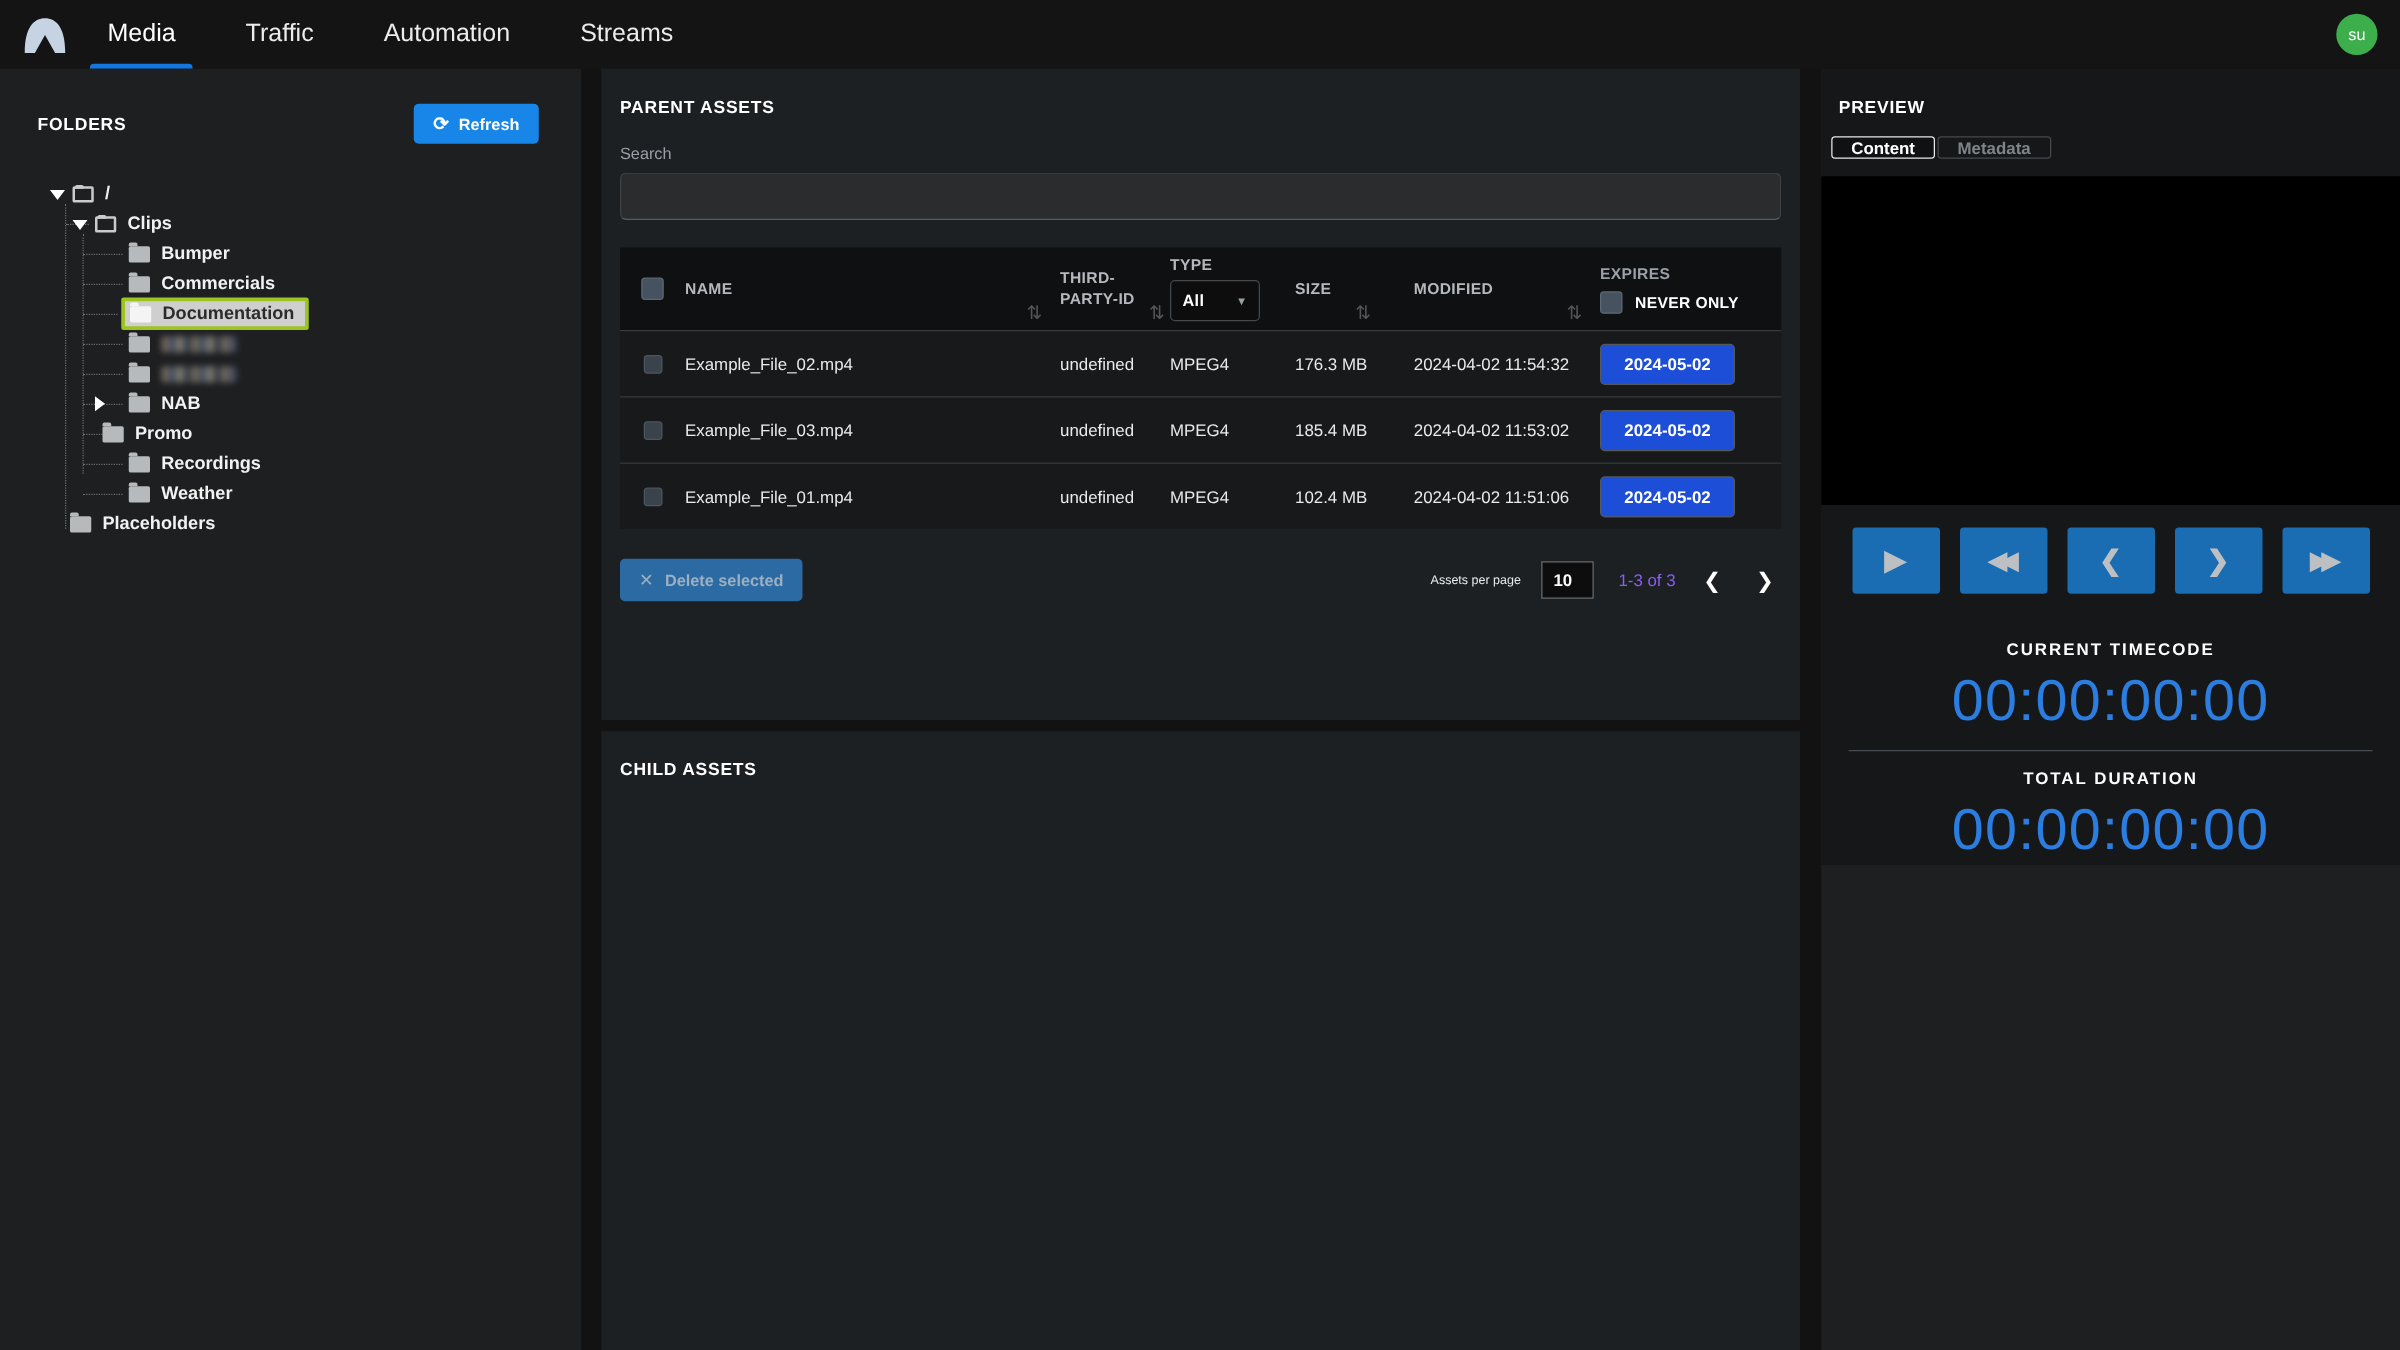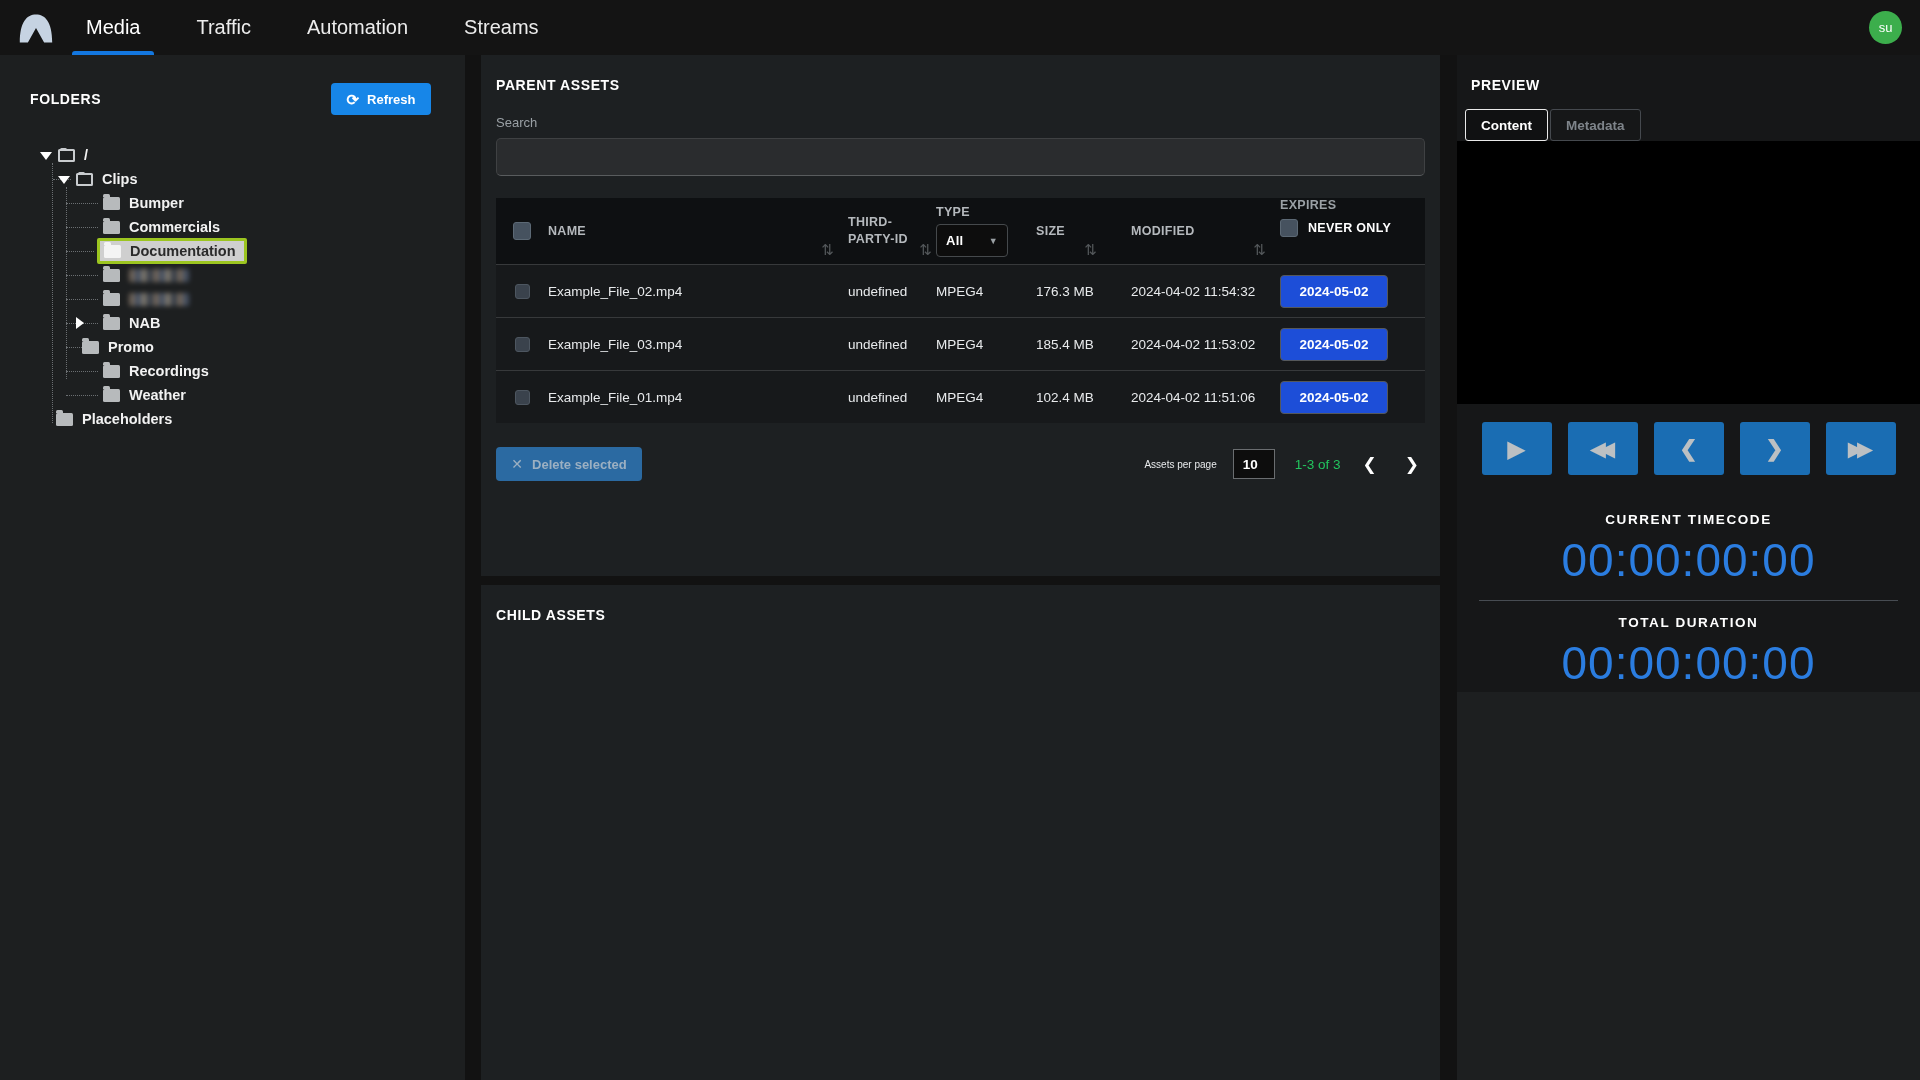--- a/index.html
+++ b/index.html
@@ -63,45 +63,45 @@
   .c-exp { width:145px; }
   .third-label { width:62px; line-height:1.35; }
   .sort { position:absolute; bottom:5px; right:14px; color:#53575a; font-size:15px; font-weight:normal; cursor:pointer; }
   .checkbox { border-radius:3px; cursor:pointer; }
   .cb-head { width:18px; height:18px; background:#46525f; border:1px solid #5c6975; }
   .cb-row { width:15px; height:15px; background:#3a424c; border:1px solid #4d5660; }
   .type-stack { display:flex; flex-direction:column; justify-content:center; gap:5px; height:100%; }
   .type-select { width:72px; height:33px; background:#0d0d0d; border:1px solid #45494c; border-radius:4px; display:flex; align-items:center; justify-content:space-between; padding:0 9px; cursor:pointer; }
   .type-select .val { color:#fff; font-size:13px; font-weight:bold; }
   .type-select .caret { color:#9aa0a4; font-size:9px; }
-  .exp-stack { display:flex; flex-direction:column; justify-content:flex-start; gap:7px; height:100%; }
+  .exp-stack { display:flex; flex-direction:column; justify-content:center; gap:7px; height:100%; }
   .exp-label { color:#9aa0a5; }
   .never-row { display:flex; align-items:center; gap:10px; }
   .never-label { color:#ffffff; font-size:12.5px; font-weight:bold; letter-spacing:.3px; }
 
   .trow { display:flex; align-items:center; background:#17191b; height:53px; border-top:1px solid #37393b; }
   .trow:first-of-type { border-top:none; }
   .tcell { color:#e8eaec; font-size:13.5px; display:flex; align-items:center; }
   .date-btn { width:108px; height:33px; background:#1d4ed8; border:1px solid #55585b; border-radius:4px; color:#fff; font-size:13.5px; font-weight:bold; cursor:pointer; font-family:inherit; }
 
   .table-footer { margin:24px 15px 0 15px; width:929px; display:flex; align-items:center; }
   .delete-btn { width:146px; height:34px; background:#2b6aa2; border:none; border-radius:4px; color:#9cb0c2; font-size:13px; font-weight:bold; display:flex; align-items:center; justify-content:center; gap:9px; cursor:default; font-family:inherit; }
   .delete-x { font-size:14px; font-weight:normal; }
   .footer-right { margin-left:auto; display:flex; align-items:center; gap:16px; }
   .per-page-label { color:#e8eaec; font-size:10px; }
   .per-page-input { width:42px; height:30px; background:#0d0d0d; border:1px solid #6a6d70; color:#fff; font-size:13.5px; font-weight:bold; padding:0 0 0 9px; outline:none; font-family:inherit; }
-  .range-label { color:#22c55e; font-size:13.5px; margin-left:4px; }
+  .range-label { color:#8b5cf6; font-size:13.5px; margin-left:4px; }
   .pg-chevron { color:#ffffff; font-size:17px; cursor:pointer; padding:4px 6px; }
 
   
   .preview-panel { position:absolute; left:1457px; top:55px; width:463px; height:1025px; background:#1d1f20; }
   .preview-top { position:absolute; left:0; top:0; width:463px; height:637px; background:#161718; }
   .preview-head { padding:22px 0 0 14px; }
   .preview-tabs { display:flex; padding:16px 0 0 8px; }
-  .ptab { height:32px; padding:0 15px; display:flex; align-items:center; font-size:13.5px; font-weight:bold; border-radius:3px; cursor:pointer;justify-content:flex-end; }
+  .ptab { height:18px; padding:0 15px; display:flex; align-items:center; font-size:13.5px; font-weight:bold; border-radius:3px; cursor:pointer;justify-content:flex-end; }
   .ptab.active { color:#ffffff; border:1px solid #e9e9e9; background:#101112; z-index:2; }
   .ptab.inactive { color:#7e848a; border:1px solid #45494e; margin-left:2px; }
   .video-area { position:absolute; left:0; top:86px; width:463px; height:263px; background:#000000; }
   .transport { position:absolute; left:0; top:367px; width:463px; display:flex; justify-content:center; gap:16px; }
   .tbtn { width:70px; height:53px; background:#1a6db3; border:none; border-radius:3px; color:#bcc0c3; display:flex; align-items:center; justify-content:center; cursor:pointer; font-family:inherit; }
   .tbtn .g1 { font-size:24px; line-height:1; }
   .tbtn .g2 { font-size:21px; line-height:1; letter-spacing:-7px; margin-right:7px; }
   .tbtn .gc { font-size:22px; line-height:1; font-weight:bold; }
   .tc-label { position:absolute; width:463px; text-align:center; color:#ffffff; font-size:13.5px; font-weight:bold; letter-spacing:1.6px; }
   .tc-value { position:absolute; width:463px; text-align:center; color:#2b7de0; font-size:46px; font-weight:300; letter-spacing:1px; }

